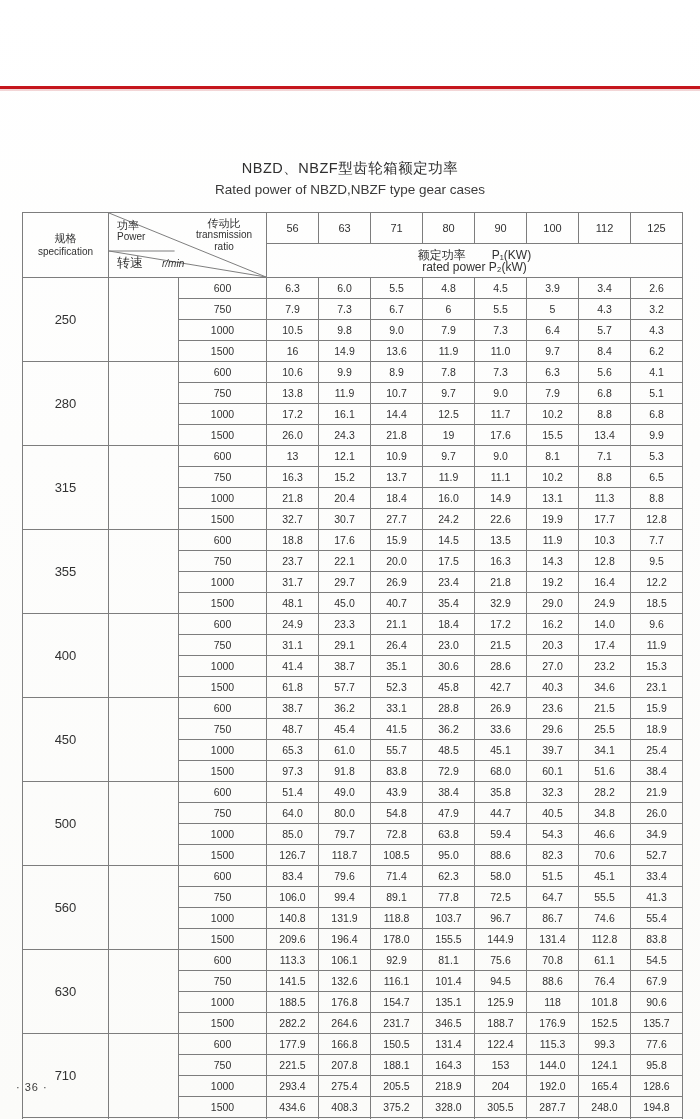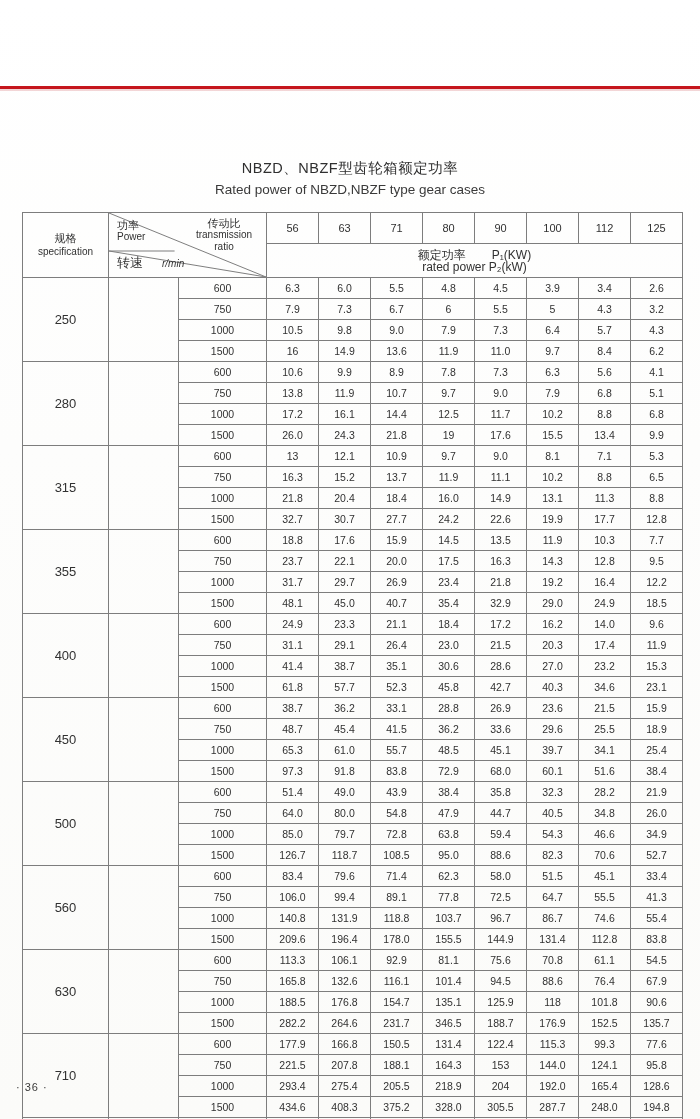--- a/index.html
+++ b/index.html
@@ -651,21 +651,21 @@
             <td class="val">106.1</td>
             <td class="val">92.9</td>
             <td class="val">81.1</td>
             <td class="val">75.6</td>
             <td class="val">70.8</td>
             <td class="val">61.1</td>
             <td class="val">54.5</td>
           </tr>
           <tr>
             <td class="rpm">750</td>
-            <td class="val">165.8</td>
+            <td class="val">141.5</td>
             <td class="val">132.6</td>
             <td class="val">116.1</td>
             <td class="val">101.4</td>
             <td class="val">94.5</td>
             <td class="val">88.6</td>
             <td class="val">76.4</td>
             <td class="val">67.9</td>
           </tr>
           <tr>
             <td class="rpm">1000</td>

